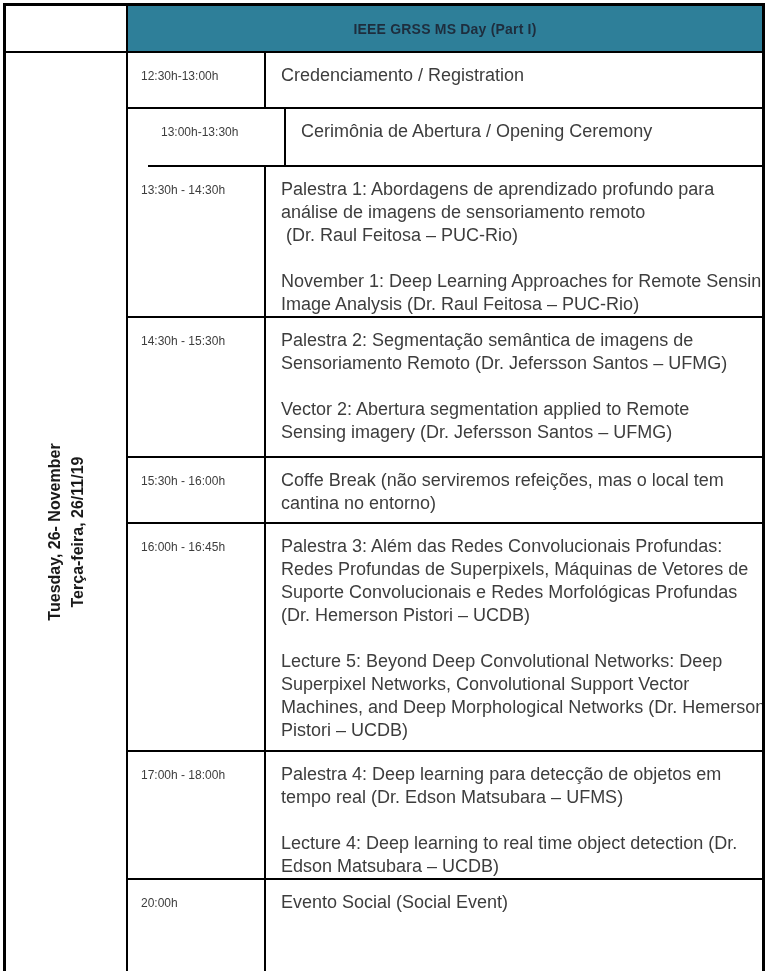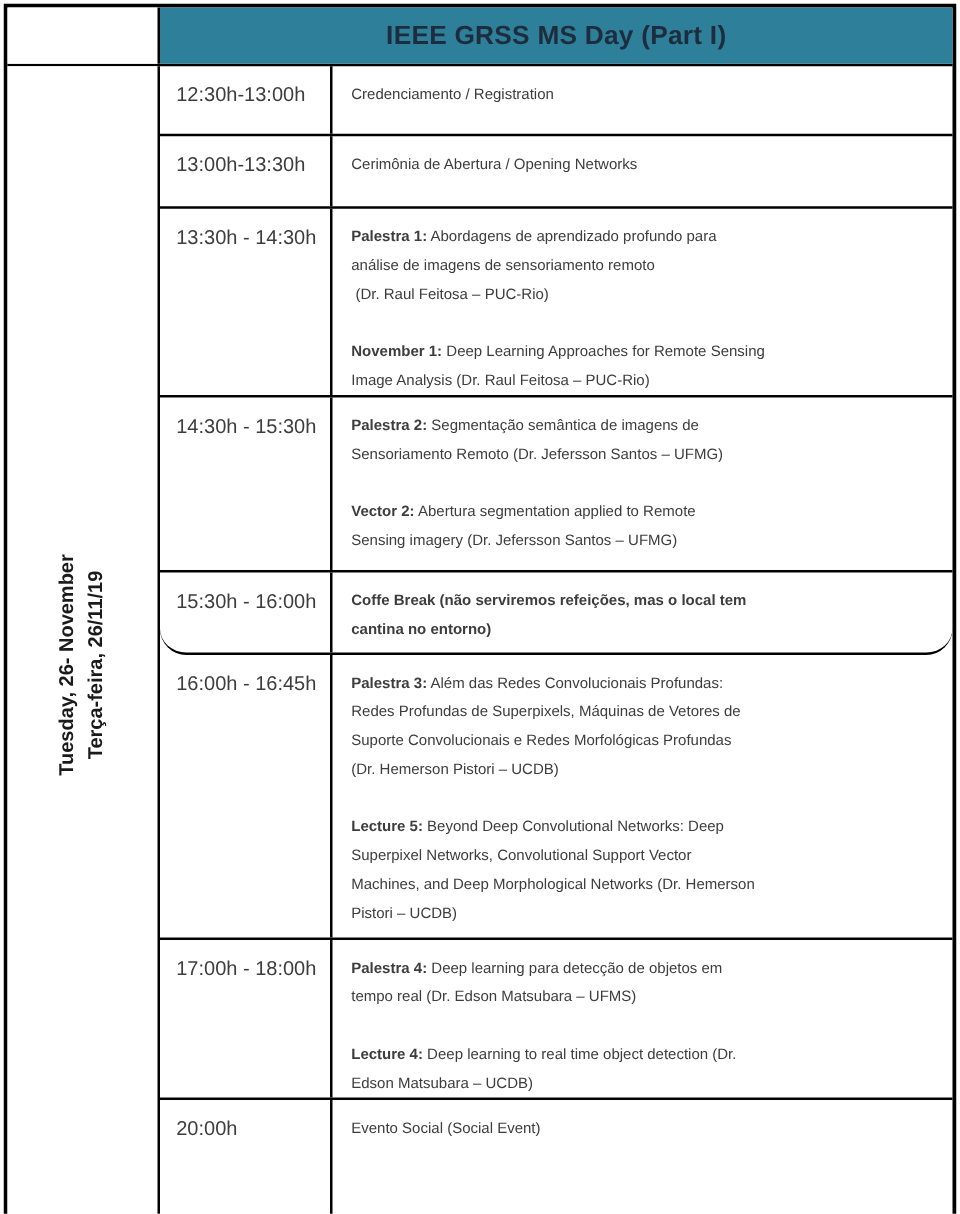--- a/index.html
+++ b/index.html
@@ -21,57 +21,57 @@
     border:3px solid var(--border-color);
     background:#fff;
   }
   .header-row{display:flex;border-bottom:2px solid var(--border-color);}
   .corner-cell{width:120px;border-right:2px solid var(--border-color);background:#fff;}
   .header-cell{
     flex:1;height:45px;background:var(--header-bg);
     display:flex;align-items:center;justify-content:center;
   }
   .header-title{
-    font-weight:bold;font-size:21px;color:var(--header-text);
+    font-weight:bold;font-size:14px;color:var(--header-text);
     letter-spacing:.2px;
   }
   .body-row{display:flex;}
   .day-cell{
     width:120px;border-right:2px solid var(--border-color);
     display:flex;align-items:center;justify-content:center;
     background:#fff;overflow:hidden;
   }
   .day-rotated{
     transform:rotate(-90deg);
     font-weight:bold;font-size:16px;line-height:23px;
     color:#1a1a1a;text-align:center;white-space:nowrap;
   }
   .rows{flex:1;display:flex;flex-direction:column;min-width:0;}
   .row{display:flex;border-bottom:2px solid var(--border-color);}
   .row:last-child{border-bottom:none;}
   .time-cell{
     box-sizing:border-box;width:138px;flex:0 0 138px;
     border-right:2px solid var(--border-color);
     padding:12px 2px 0 13px;
-    font-size:16px;line-height:23px;color:var(--body-text);
+    font-size:12px;line-height:23px;color:var(--body-text);
     white-space:nowrap;overflow:hidden;
   }
   .desc-cell{
     box-sizing:border-box;flex:1;min-width:0;
     padding:11px 0 0 15px;
-    font-size:12px;line-height:23px;color:var(--body-text);
+    font-size:18px;line-height:23px;color:var(--body-text);
     white-space:pre;overflow:hidden;
   }
-  .bold{font-weight:bold;margin-top:24px;}
+  .bold{font-weight:normal;margin-top:24px;}
   
   .row:nth-child(1){min-height:54px;}
-  .row:nth-child(2){min-height:56px;}
+  .row:nth-child(2){min-height:56px;margin-left:20px;}
   .row:nth-child(3){min-height:146px;}
   .row:nth-child(4){min-height:138px;justify-content:center;}
-  .row:nth-child(5){min-height:64px;border-radius:21px;}
+  .row:nth-child(5){min-height:64px;}
   .row:nth-child(6){min-height:226px;}
   .row:nth-child(7){min-height:56px;}
   .row:nth-child(8){min-height:130px;}
   .row:nth-child(9){min-height:37px;}
 </style>
 </head>
 <body>
 
 <div class="page">
   <div class="schedule-table">
@@ -88,21 +88,21 @@
           <div>Terça-feira, 26/11/19</div>
         </div>
       </div>
       <div class="rows" id="rows">
           <div class="row">
             <div class="time-cell">12:30h-13:00h</div>
             <div class="desc-cell"><span>Credenciamento / Registration</span></div>
           </div>
           <div class="row">
             <div class="time-cell">13:00h-13:30h</div>
-            <div class="desc-cell"><span>Cerimônia de Abertura / Opening Networks</span></div>
+            <div class="desc-cell"><span>Cerimônia de Abertura / Opening Ceremony</span></div>
           </div>
           <div class="row">
             <div class="time-cell">13:30h - 14:30h</div>
             <div class="desc-cell"><span class="bold">Palestra 1:</span><span> Abordagens de aprendizado profundo para
 análise de imagens de sensoriamento remoto
  (Dr. Raul Feitosa – PUC-Rio)
 
 </span><span class="bold">November 1:</span><span> Deep Learning Approaches for Remote Sensing
 Image Analysis (Dr. Raul Feitosa – PUC-Rio)</span></div>
           </div>

